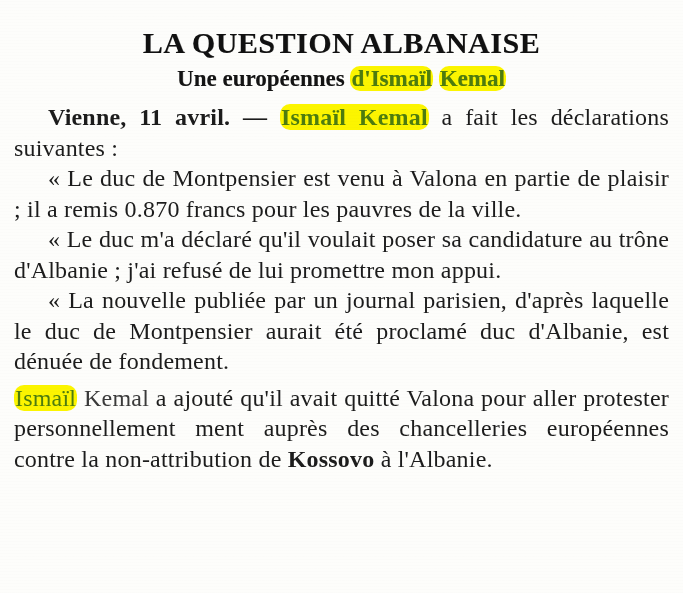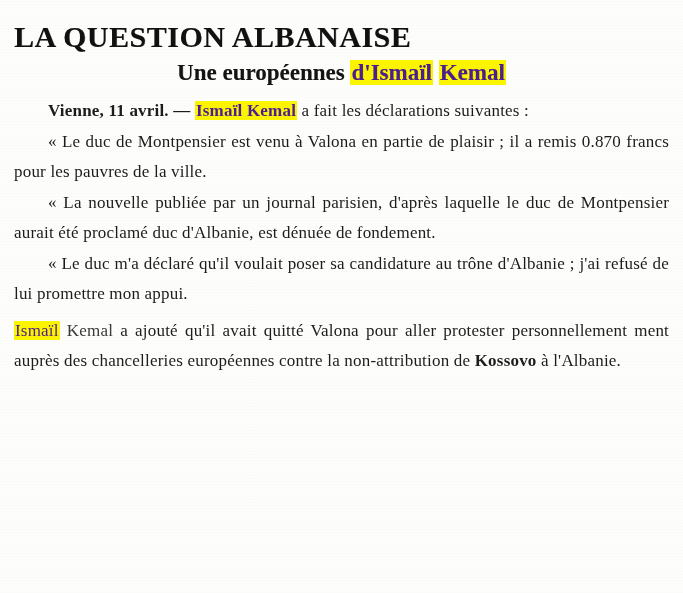--- a/index.html
+++ b/index.html
@@ -23,52 +23,54 @@
     box-sizing: border-box;
   }
   .article {
     padding: 4px 14px 0 14px;
   }
   .headline {
     font-family: "Liberation Serif", serif;
     font-weight: bold;
     font-size: 30px;
     letter-spacing: 0.5px;
-    margin: 16px 0 6px 0;
+    text-align: center;
+    margin: 22px 0 6px 0;
     color: #111;
     text-shadow: 0.4px 0 0 rgba(0,0,0,0.35);
   }
   .subhead {
     font-family: "Liberation Serif", serif;
     font-weight: bold;
     font-size: 23px;
     text-align: center;
     margin: 2px 0 10px 0;
     color: #141414;
     text-shadow: 0.3px 0 0 rgba(0,0,0,0.3);
   }
   .body-text {
-    font-size: 17px;
+    font-size: 24px;
     line-height: 30.5px;
     text-align: justify;
     color: #1c1c1c;
     letter-spacing: 0.2px;
   }
   .para {
     margin: 0 0 0 0;
     text-indent: 34px;
   }
   .para.noindent {
     text-indent: 0;
     margin-top: 6px;
   }
   .hl {
     background: #fcf500;
     padding: 0 1px;
-    color: #4c1d95;
+    color: #4d7c0f;
+    border-radius: 10px;
   }
   .bold {
     font-weight: bold;
   }
   .faded {
     color: #3a3a3a;
   }
   .grain {
     position: absolute;
     inset: 0;
@@ -87,22 +89,22 @@
     <h1 class="headline">LA QUESTION ALBANAISE</h1>
 
     <h2 class="subhead"><span>Une européennes </span><span class="hl">d'Ismaïl</span><span> </span><span class="hl">Kemal</span></h2>
 
     <div class="body-text">
 
       <p class="para"><span class="bold">Vienne, 11 avril. — </span><span class="hl bold">Ismaïl Kemal</span><span> a fait les déclarations suivantes :</span></p>
 
       <p class="para"><span>« Le duc de Montpensier est venu à Valona en partie de plaisir ; il a remis 0.870 francs pour les pauvres de la ville.</span></p>
 
+      <p class="para"><span>« Le duc m'a déclaré qu'il voulait poser sa candidature au trône d'Albanie ; j'ai refusé de lui promettre mon appui.</span></p>
+
       <p class="para"><span>« La nouvelle publiée par un journal parisien, d'après laquelle le duc de Montpensier aurait été proclamé duc d'Albanie, est dénuée de fondement.</span></p>
-
-      <p class="para"><span>« Le duc m'a déclaré qu'il voulait poser sa candidature au trône d'Albanie ; j'ai refusé de lui promettre mon appui.</span></p>
 
       <p class="para noindent"><span class="hl">Ismaïl</span><span class="faded"> Kemal</span><span> a ajouté qu'il avait quitté Valona pour aller protester personnellement ment auprès des chancelleries européennes contre la non-attribution de </span><span class="bold">Kossovo</span><span> à l'Albanie.</span></p>
 
     </div>
   </div>
   <div class="grain"></div>
 </div>
 
 </body></html>

